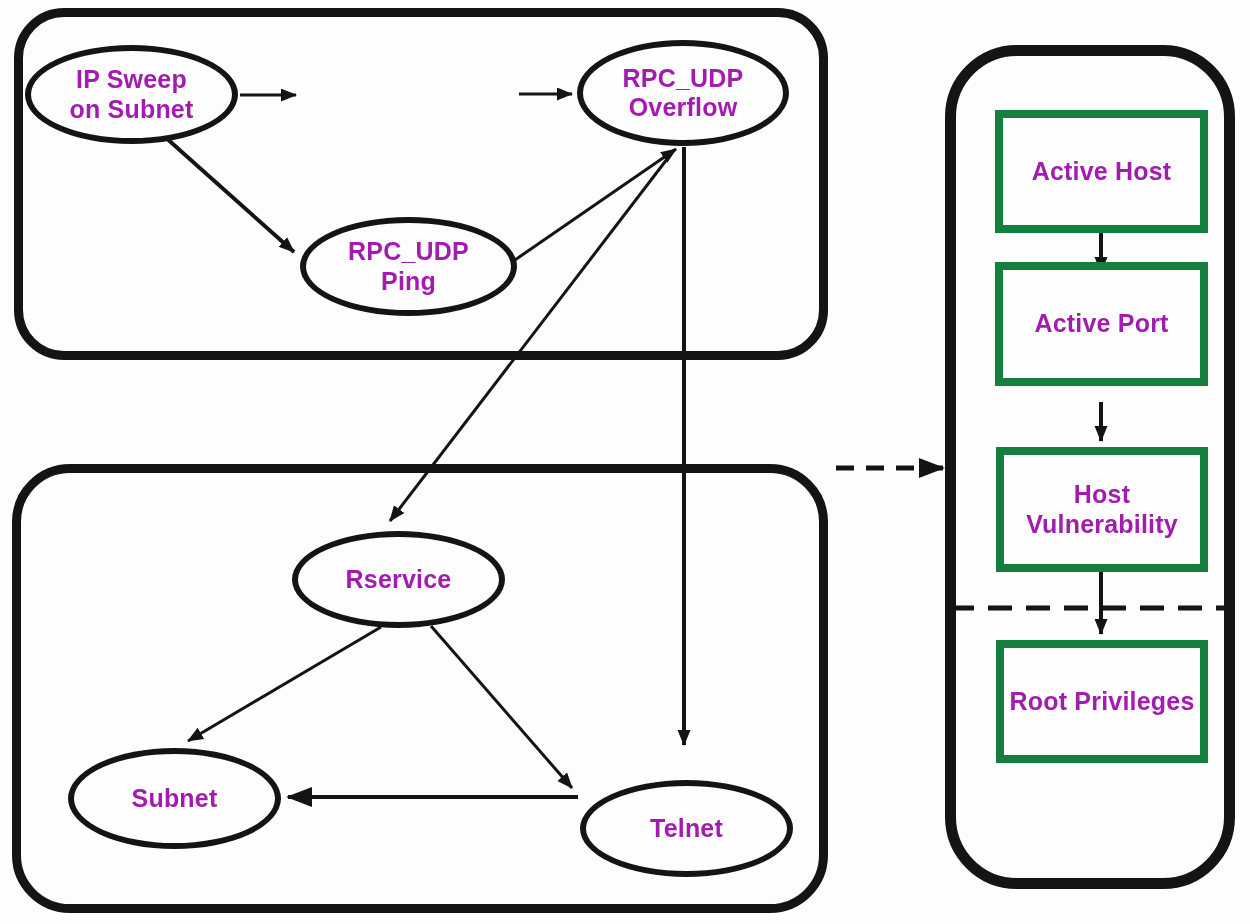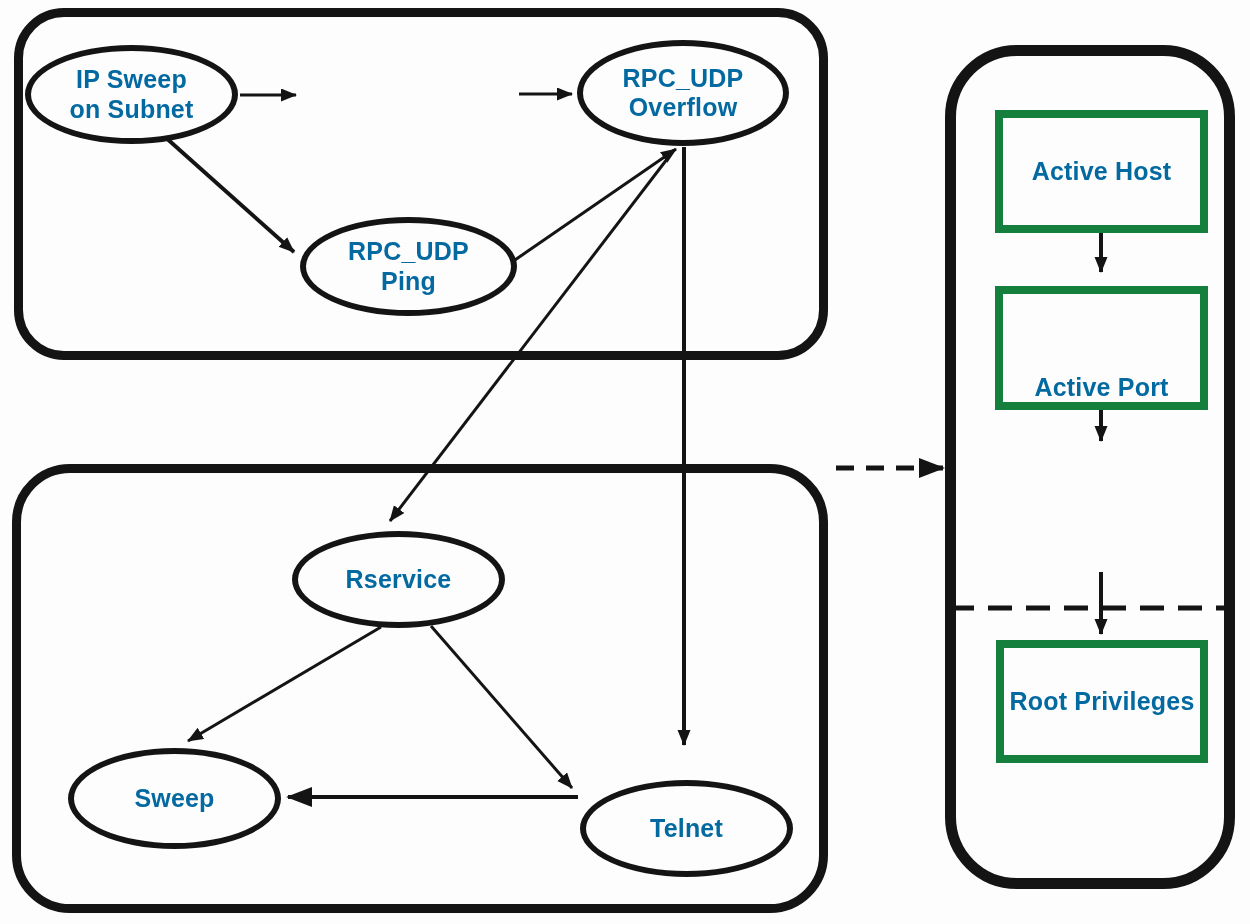--- a/index.html
+++ b/index.html
@@ -1,21 +1,21 @@
 <!DOCTYPE html>
 <html><head>
 <meta charset="utf-8">
 <style>
   html,body{margin:0;padding:0;background:#ffffff;}
   #figure{
     position:relative;
     width:1250px;height:924px;
     background:#fdfdfd;
     font-family:"Liberation Sans", sans-serif;
-    color:#0369a1;
+    color:#a21caf;
     overflow:hidden;
   }
   .group{
     position:absolute;
     border:9px solid #141414;
     border-radius:50px;
     background:transparent;
     box-sizing:border-box;
   }
   #group-bottom{border-radius:58px;}
@@ -100,29 +100,33 @@
   </div>
   <div class="node" style="left:300px;top:217px;width:217px;height:99px;">
     <span class="label">RPC_UDP
 Ping</span>
   </div>
 
   <div class="node" style="left:292px;top:531px;width:213px;height:97px;">
     <span class="label">Rservice</span>
   </div>
   <div class="node" style="left:68px;top:748px;width:213px;height:101px;">
-    <span class="label">Sweep</span>
+    <span class="label">Subnet</span>
   </div>
   <div class="node" style="left:580px;top:780px;width:213px;height:97px;">
     <span class="label">Telnet</span>
   </div>
 
   <div class="statebox" style="left:995px;top:110px;width:213px;height:123px;">
     <span class="label">Active Host</span>
   </div>
-  <div class="statebox" style="left:995px;top:286px;width:213px;height:124px;align-items:flex-end;">
+  <div class="statebox" style="left:995px;top:262px;width:213px;height:124px;">
     <span class="label">Active Port</span>
+  </div>
+  <div class="statebox" style="left:996px;top:447px;width:212px;height:125px;">
+    <span class="label">Host
+Vulnerability</span>
   </div>
   <div class="statebox" style="left:996px;top:640px;width:212px;height:123px;">
     <span class="label">Root Privileges</span>
   </div>
 
 </div>
 
 </body></html>

